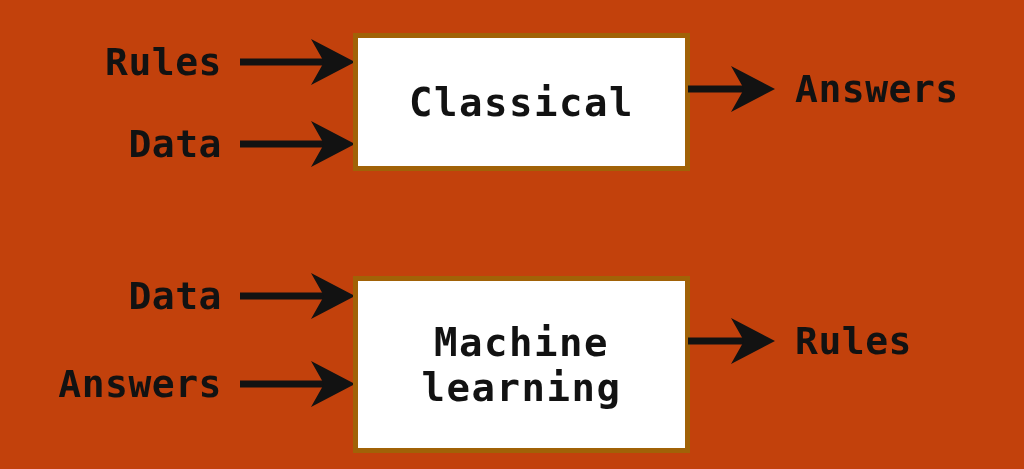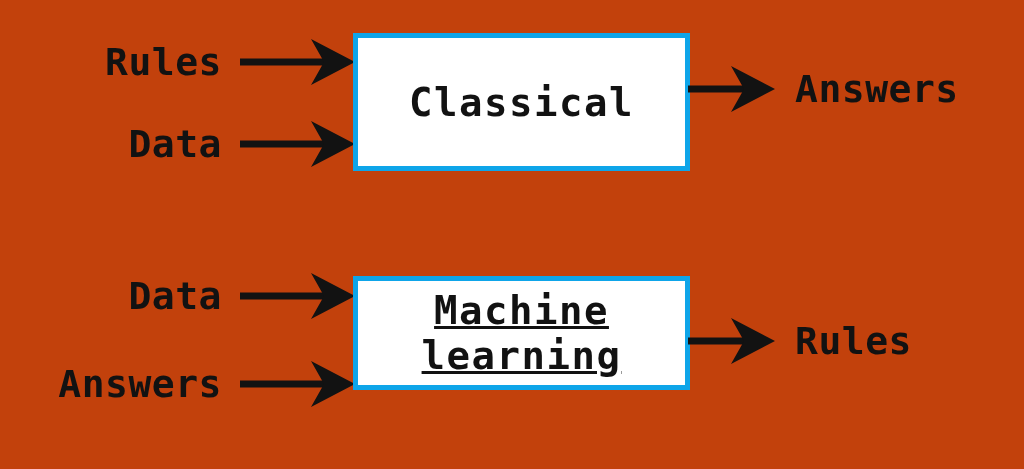--- a/index.html
+++ b/index.html
@@ -30,34 +30,34 @@
   }
   .flow-label.out {
     left: 795px;
     text-align: left;
   }
   .process-box {
     position: absolute;
     left: 353px;
     width: 337px;
     box-sizing: border-box;
-    border: 5px solid #0ea5e9;
+    border: 5px solid #a16207;
     background: #ffffff;
     display: flex;
     flex-direction: column;
     align-items: center;
     justify-content: center;
     text-align: center;
     font-size: 39px;
     line-height: 45px;
     letter-spacing: 1.5px;
     white-space: nowrap;
   }
   .box-top { top: 33px; height: 138px; }
-  .box-bottom { top: 276px; height: 114px; text-decoration: underline; }
+  .box-bottom { top: 276px; height: 177px; }
   .arrow {
     position: absolute;
     display: block;
   }
   .arrow .shaft { stroke: #121212; stroke-width: 7; }
   .arrow .head { fill: #121212; }
 </style>
 </head>
 <body>
 

